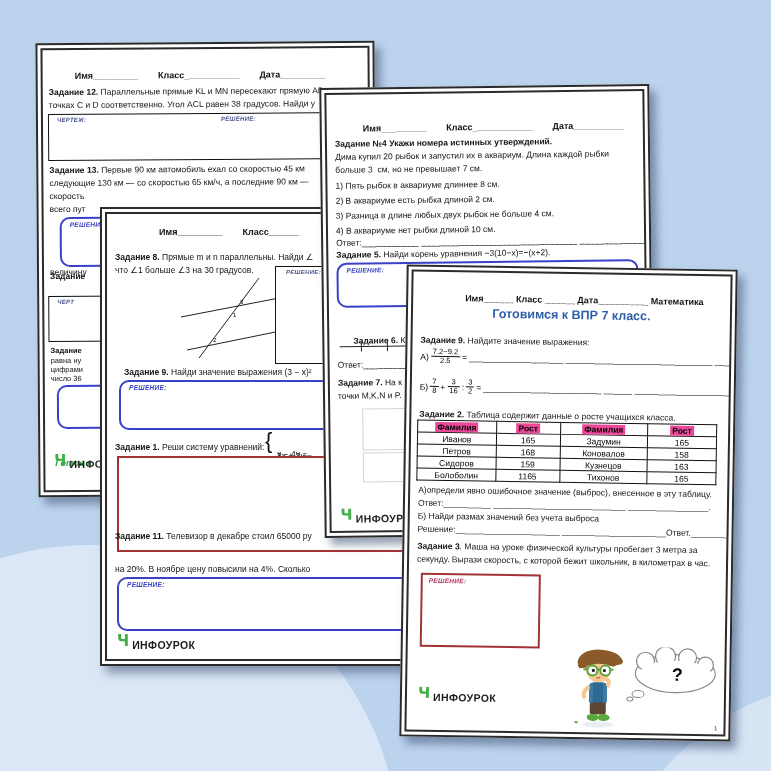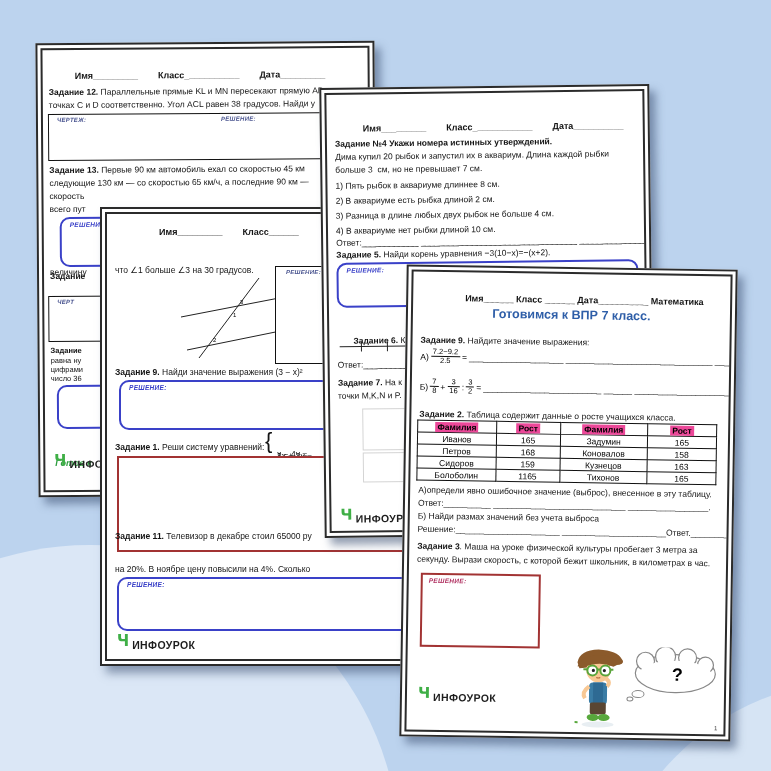--- a/index.html
+++ b/index.html
@@ -93,35 +93,36 @@
   <div class="logo" style="top:404px;left:9px;">
     <span class="glyph">Ч</span>
     <span><span class="txt">ИНФОУРОК</span><span class="tag"></span></span>
   </div>
  </div>
 </div>
 
 <div class="page p2">
  <div class="frame">
   <div class="t hdr" style="top:12px;left:52px;">Имя_________        Класс______</div>
+  <div class="t" style="top:37px;left:8px;"><span class="b">Задание 8.</span><span> Прямые m и n параллельны. Найди ∠</span></div>
   <div class="t" style="top:50px;left:8px;">что ∠1 больше ∠3 на 30 градусов.</div>
   <svg style="position:absolute;left:72px;top:62px;" width="138" height="84" viewBox="0 0 138 84">
     <line x1="80" y1="2" x2="20" y2="82" stroke="#222" stroke-width="1"></line>
     <line x1="2" y1="41" x2="126" y2="17" stroke="#222" stroke-width="1"></line>
     <line x1="8" y1="74" x2="126" y2="50" stroke="#222" stroke-width="1"></line>
     <text x="128" y="18" font-size="6">m</text>
     <text x="128" y="52" font-size="6">n</text>
     <text x="61" y="28" font-size="6">3</text>
     <text x="54" y="41" font-size="6">1</text>
     <text x="34" y="66" font-size="6">2</text>
   </svg>
   <div class="boxk" style="top:52px;left:168px;width:152px;height:96px;">
     <span class="klbl" style="left:10px;">РЕШЕНИЕ:</span>
   </div>
-  <div class="t" style="top:152px;left:8px;"><span class="b">Задание 9.</span><span> Найди значение выражения (3 − x)²</span></div>
+  <div class="t" style="top:152px;left:17px;"><span class="b">Задание 9.</span><span> Найди значение выражения (3 − x)²</span></div>
   <div class="sol" style="top:166px;left:12px;width:330px;height:46px;">
     <span class="lbl">РЕШЕНИЕ:</span>
   </div>
   <div class="t" style="top:227px;left:8px;"><span class="b">Задание 1.</span><span> Реши систему уравнений:</span></div>
   <div class="t" style="top:220px;left:158px;font-size:22px;font-weight:normal;">{</div>
   <div class="t" style="top:236px;left:170px;line-height:12px;">3x + 2y =</div>
   <div class="t" style="top:234px;left:170px;line-height:12px;">x − 4y =</div>
   <div class="boxr" style="top:242px;left:10px;width:340px;height:92px;"></div>
   <div class="t" style="top:316px;left:8px;"><span class="b">Задание 11.</span><span> Телевизор в декабре стоил 65000 ру</span></div>
   <div class="t" style="top:349px;left:8px;">на 20%. В ноябре цену повысили на 4%. Сколько </div>

